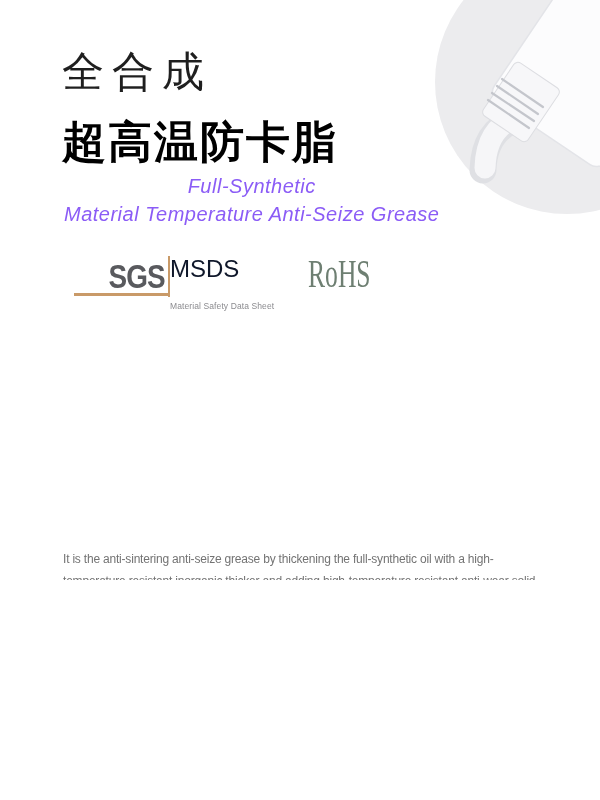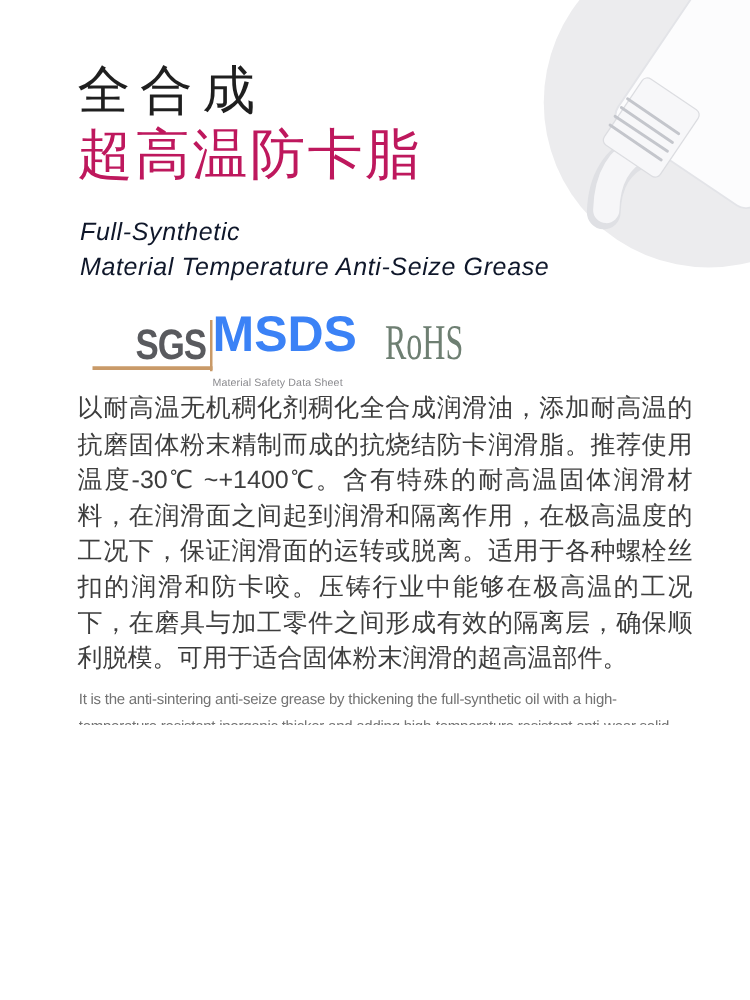--- a/index.html
+++ b/index.html
@@ -29,36 +29,37 @@
     top: 48px;
     font-size: 42px;
     line-height: 48px;
     font-weight: 500;
     letter-spacing: 8px;
     color: #1f1f1f;
   }
   .title-cn-accent {
     position: absolute;
     left: 62px;
-    top: 98px;
+    top: 116px;
     font-size: 44px;
     line-height: 52px;
-    font-weight: 400;
+    font-weight: 700;
     letter-spacing: 2px;
-    color: #be185d;
+    color: #000000;
   }
   .subtitle-en {
     position: absolute;
     left: 64px;
     top: 173px;
     font-style: italic;
     font-size: 20px;
     line-height: 27.5px;
     letter-spacing: 0.5px;
-    color: #0f172a;
+    color: #8b5cf6;
+    text-align: center;
   }
 
   
   .cert-row { position: absolute; left: 0; top: 0; }
   .sgs-logo {
     position: absolute;
     left: 74px;
     top: 255px;
     width: 96px;
     height: 41px;
@@ -87,24 +88,24 @@
     width: 2.5px;
     background: #c99a68;
   }
   .msds-logo {
     position: absolute;
     left: 170px;
     top: 254px;
     width: 120px;
   }
   .msds-label {
-    font-size: 40px;
+    font-size: 24px;
     line-height: 29px;
-    font-weight: 700;
-    color: #3b82f6;
+    font-weight: 400;
+    color: #0f172a;
     letter-spacing: 0px;
   }
   .msds-sublabel {
     margin-top: 18px;
     font-size: 8.5px;
     letter-spacing: 0.1px;
     color: #8b8b8f;
     white-space: nowrap;
   }
   .rohs-logo {
@@ -187,17 +188,16 @@
       <div class="msds-label">MSDS</div>
       <div class="msds-sublabel">Material Safety Data Sheet</div>
     </div>
 
     <div class="rohs-logo">
       <div class="rohs-label">RoHS</div>
     </div>
 
   </div>
 
-  <p class="desc-cn">以耐高温无机稠化剂稠化全合成润滑油，添加耐高温的抗磨固体粉末精制而成的抗烧结防卡润滑脂。推荐使用温度-30℃ ~+1400℃。含有特殊的耐高温固体润滑材料，在润滑面之间起到润滑和隔离作用，在极高温度的工况下，保证润滑面的运转或脱离。适用于各种螺栓丝扣的润滑和防卡咬。压铸行业中能够在极高温的工况下，在磨具与加工零件之间形成有效的隔离层，确保顺利脱模。可用于适合固体粉末润滑的超高温部件。</p>
 
   <p class="desc-en">It is the anti-sintering anti-seize grease by thickening the full-synthetic oil with a high-temperature resistant inorganic thicker and adding high-temperature resistant anti-wear solid powder. The recommended operating temperature is -30 ° C ~ +1400 ° C. it contains special high temperature resistant solid lubricating material, and plays a role in lubrication and isolation between the lubricating surfaces. The operation or disengagement of lubricating surface is ensured under the condition of extremely high temperature. It is suitable for lubrication and anti-seize of various bolt and thread. In die casting industry, an effective isolation layer can be formed between grinding tools and machined parts at very high temperature to ensure smooth demoulding. It can be used for ultra-high temperature parts suitable for solid powder lubrication.</p>
 
 </div>
 
 </body></html>

